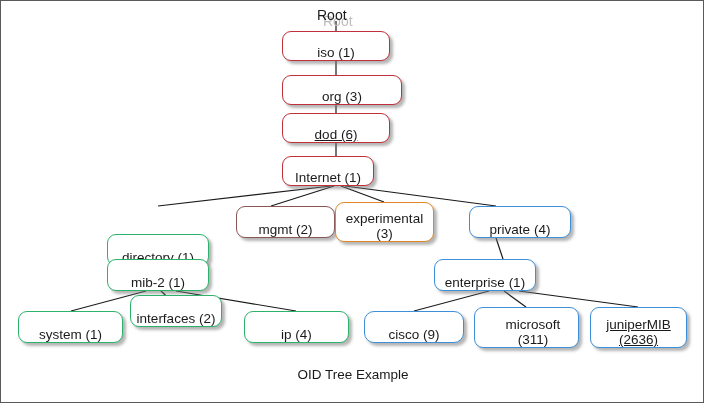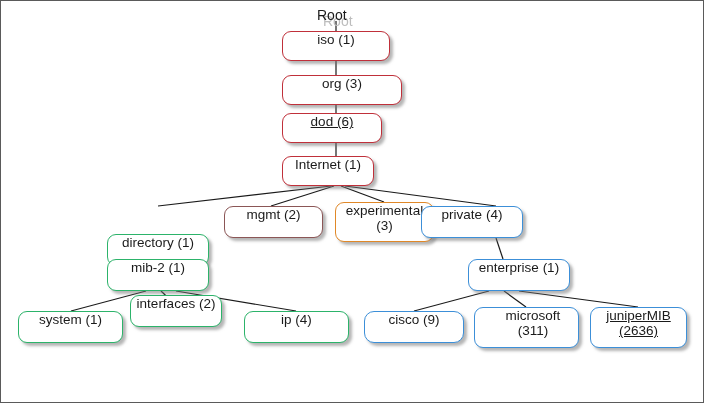--- a/index.html
+++ b/index.html
@@ -28,21 +28,21 @@
     pointer-events: none;
   }
   .node {
     position: absolute;
     box-sizing: border-box;
     background: #ffffff;
     border-style: solid;
     border-width: 1.6px;
     border-radius: 9px;
     display: flex;
-    align-items: flex-start;
+    align-items: flex-end;
     justify-content: center;
     text-align: center;
     font-size: 13.5px;
     color: #1a1a1a;
     line-height: 1.12;
     box-shadow: 3px 3px 3px rgba(120,120,120,0.55);
     z-index: 2;
   }
   .node-label {
     display: block;
@@ -99,43 +99,43 @@
   <span class="root-label-shadow" style="left:322px; top:12px;">Root</span>
   <span class="root-label" style="left:316px; top:6px;">Root</span>
 
   <div id="nodes-host">
       <div class="node" style="left: 281px; top: 30px; width: 108px; height: 30px; border-color: rgb(192, 48, 58);">
         <span class="node-label">iso (1)</span>
       </div>
       <div class="node" style="left: 281px; top: 74px; width: 120px; height: 30px; border-color: rgb(192, 48, 58);">
         <span class="node-label">org (3)</span>
       </div>
-      <div class="node" style="left: 281px; top: 112px; width: 100px; height: 30px; border-color: rgb(192, 48, 58); text-decoration: underline;">
+      <div class="node" style="left: 281px; top: 112px; width: 108px; height: 30px; border-color: rgb(192, 48, 58); text-decoration: underline;">
         <span class="node-label">dod (6)</span>
       </div>
       <div class="node" style="left: 281px; top: 155px; width: 92px; height: 30px; border-color: rgb(192, 48, 58);">
         <span class="node-label">Internet (1)</span>
       </div>
       <div class="node" style="left: 106px; top: 205px; width: 102px; height: 32px; border-color: rgb(44, 179, 106); margin-top: 28px;">
         <span class="node-label">directory (1)</span>
       </div>
-      <div class="node" style="left: 223px; top: 205px; width: 99px; height: 32px; border-color: rgb(139, 86, 86);">
+      <div class="node" style="left: 235px; top: 205px; width: 99px; height: 32px; border-color: rgb(139, 86, 86);">
         <span class="node-label">mgmt (2)</span>
       </div>
       <div class="node" style="left: 334px; top: 201px; width: 99px; height: 40px; border-color: rgb(224, 136, 40);">
         <span class="node-label">experimental
 (3)</span>
       </div>
-      <div class="node" style="left: 420px; top: 205px; width: 102px; height: 32px; border-color: rgb(60, 143, 216);">
+      <div class="node" style="left: 468px; top: 205px; width: 102px; height: 32px; border-color: rgb(60, 143, 216);">
         <span class="node-label">private (4)</span>
       </div>
       <div class="node" style="left: 106px; top: 258px; width: 102px; height: 32px; border-color: rgb(44, 179, 106);">
         <span class="node-label">mib-2 (1)</span>
       </div>
-      <div class="node" style="left: 467px; top: 258px; width: 102px; height: 32px; border-color: rgb(60, 143, 216);">
+      <div class="node" style="left: 433px; top: 258px; width: 102px; height: 32px; border-color: rgb(60, 143, 216);">
         <span class="node-label">enterprise (1)</span>
       </div>
       <div class="node" style="left: 17px; top: 310px; width: 105px; height: 32px; border-color: rgb(44, 179, 106);">
         <span class="node-label">system (1)</span>
       </div>
       <div class="node" style="left: 129px; top: 294px; width: 92px; height: 32px; border-color: rgb(44, 179, 106);">
         <span class="node-label">interfaces (2)</span>
       </div>
       <div class="node" style="left: 243px; top: 310px; width: 105px; height: 32px; border-color: rgb(44, 179, 106);">
         <span class="node-label">ip (4)</span>
@@ -146,14 +146,15 @@
       <div class="node" style="left: 473px; top: 306px; width: 105px; height: 41px; border-color: rgb(60, 143, 216); padding-left: 13px;">
         <span class="node-label">microsoft
 (311)</span>
       </div>
       <div class="node" style="left: 589px; top: 306px; width: 97px; height: 41px; border-color: rgb(60, 143, 216); text-decoration: underline;">
         <span class="node-label">juniperMIB
 (2636)</span>
       </div>
     </div>
 
+  <span class="caption" style="left:0; top:366px; width:704px;">OID Tree Example</span>
 
 </div>
 
 </body></html>

